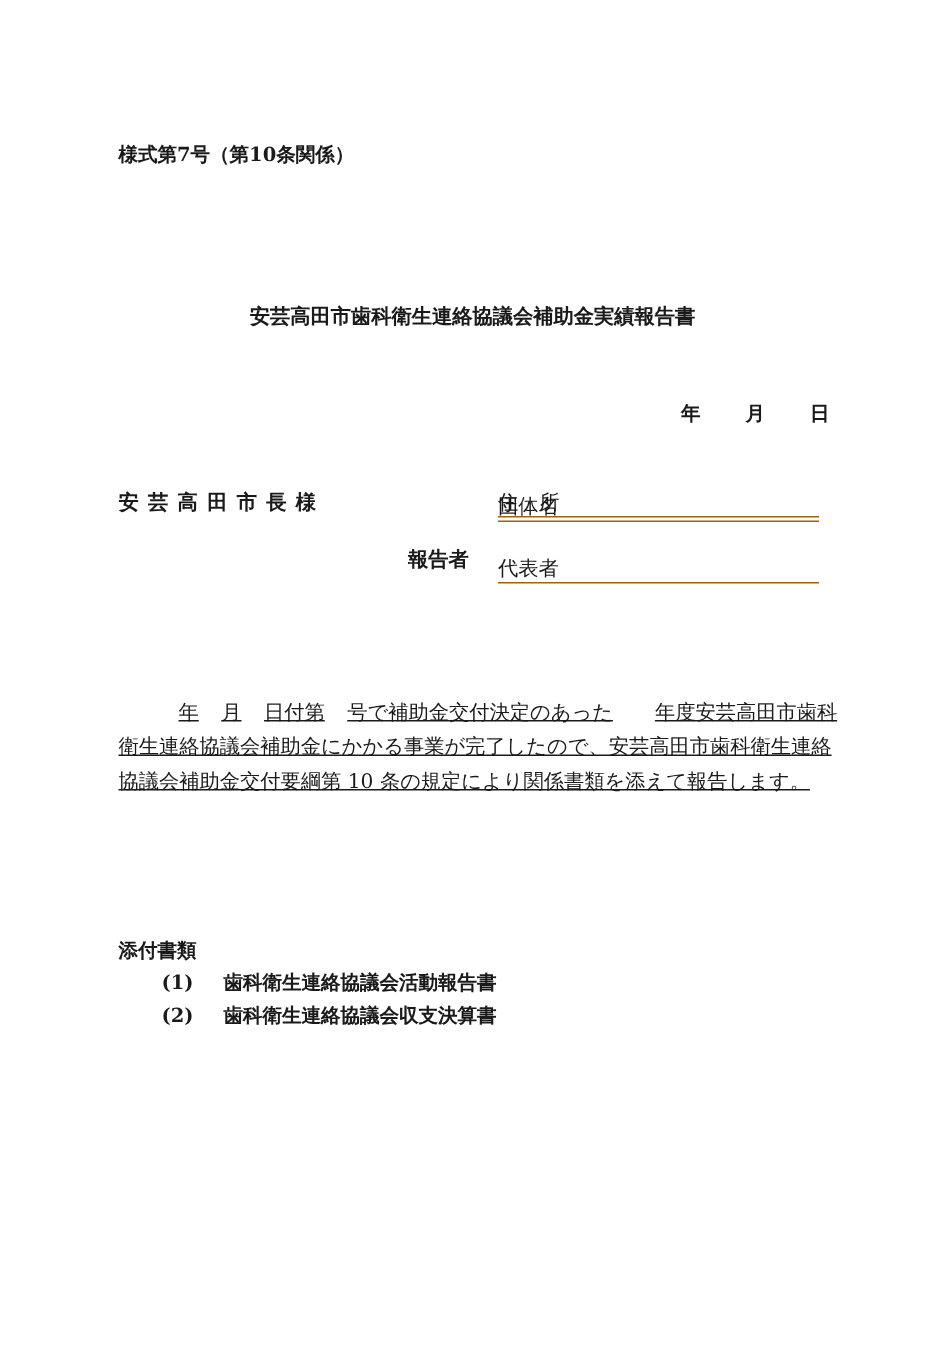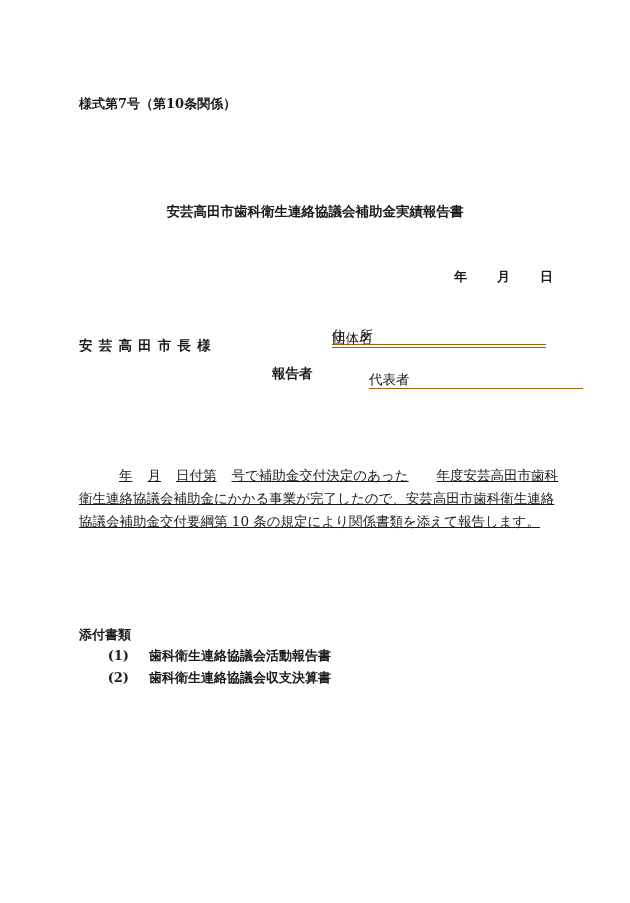--- a/index.html
+++ b/index.html
@@ -24,36 +24,36 @@
     .abs { position: absolute; white-space: nowrap; font-weight: bold; }
     .t13 { font-size: 13px; line-height: 16px; }
     .t14 { font-size: 13.5px; line-height: 17px; margin-top: 37px; }
 
     .form-number { left: 79px; top: 96px; }
     .doc-title { left: 0; width: 630px; text-align: center; top: 166px; }
     .date-line { right: 77px; top: 236px; margin-top: 33px; }
     .date-line span { display: inline-block; }
     .date-line .gap { width: 30px; }
 
-    .addressee { left: 79px; top: 300px; letter-spacing: 6.2px; }
+    .addressee { left: 79px; top: 290px; letter-spacing: 6.2px; }
 
     .reporter-label { left: 272px; top: 328px; }
     .field {
       position: absolute;
       left: 332px;
       width: 214px;
       height: 17px;
       border-bottom: 1px solid #a16207;
       font-size: 13.5px;
       line-height: 17px;
       white-space: nowrap;
     }
     .field-address { top: 327px; }
     .field-org { top: 330px; }
-    .field-rep { top: 371px; margin-left: 37px; }
+    .field-rep { top: 371px; }
     .field .sp { display: inline-block; width: 14px; }
 
     .body-para {
       position: absolute;
       left: 79px;
       top: 464px;
       width: 472px;
       font-size: 13.5px;
       line-height: 23px;
       white-space: nowrap;

